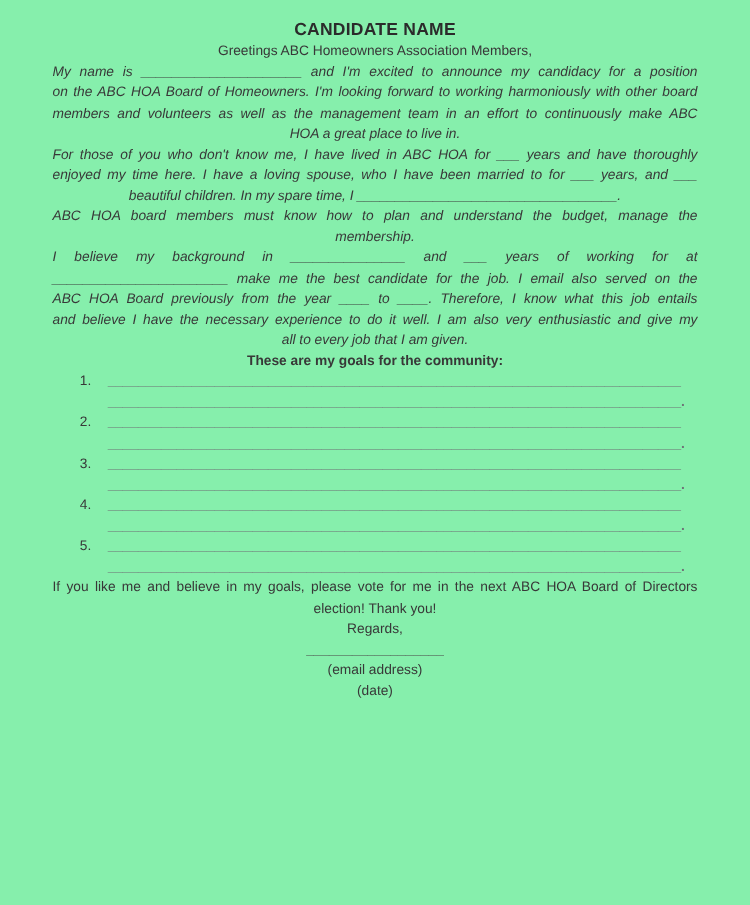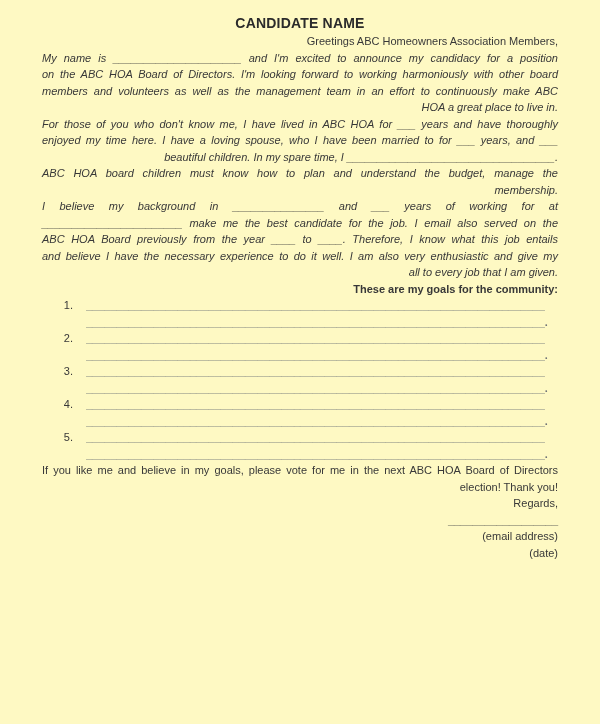--- a/index.html
+++ b/index.html
@@ -1,21 +1,21 @@
 <!DOCTYPE html>
 <html><head>
 <meta charset="utf-8">
 <style>
   html, body { margin: 0; padding: 0; background: #ffffff; }
   .page {
     position: relative;
     width: 600px;
     height: 724px;
     margin: 0 auto;
-    background: #fef9c3;
+    background: #86efac;
     font-family: "Liberation Sans", "DejaVu Sans", sans-serif;
     color: #383838;
     overflow: hidden;
     box-sizing: border-box;
     padding-top: 13px;
   }
   .title {
     text-align: center;
     font-size: 14px;
     font-weight: 700;
@@ -25,21 +25,21 @@
   }
   .content {
     margin: 0 42px;
     font-size: 11px;
     line-height: 16.5px;
   }
   .content div { margin: 0; }
   .greeting { margin-top: 17px; }
   .para { margin-top: 14px; font-style: italic; }
   .jl { text-align: justify; text-align-last: justify; }
-  .ll { text-align: right; }
+  .ll { text-align: center; }
   .goals-intro { margin-top: 14px; font-weight: bold; }
   .goals-list { margin-top: 9px; }
   .goal-row { display: flex; line-height: 16.5px; }
   .goal-num {
     width: 44px;
     padding-right: 13px;
     box-sizing: border-box;
     text-align: right;
     flex: none;
   }
@@ -60,33 +60,33 @@
 <div class="page">
 
   <div class="title">CANDIDATE NAME</div>
 
   <div class="content">
 
     <div class="greeting ll">Greetings ABC Homeowners Association Members,</div>
 
     <div class="para">
       <div class="jl">My name is _____________________ and I'm excited to announce my candidacy for a position</div>
-      <div class="jl">on the ABC HOA Board of Directors. I'm looking forward to working harmoniously with other board</div>
+      <div class="jl">on the ABC HOA Board of Homeowners. I'm looking forward to working harmoniously with other board</div>
       <div class="jl">members and volunteers as well as the management team in an effort to continuously make ABC</div>
       <div class="ll">HOA a great place to live in.</div>
     </div>
 
     <div class="para">
       <div class="jl">For those of you who don't know me, I have lived in ABC HOA for ___ years and have thoroughly</div>
       <div class="jl">enjoyed my time here. I have a loving spouse, who I have been married to for ___ years, and ___</div>
       <div class="ll">beautiful children. In my spare time, I __________________________________.</div>
     </div>
 
     <div class="para">
-      <div class="jl">ABC HOA board children must know how to plan and understand the budget, manage the</div>
+      <div class="jl">ABC HOA board members must know how to plan and understand the budget, manage the</div>
       <div class="ll">membership.</div>
     </div>
 
     <div class="para">
       <div class="jl">I believe my background in _______________ and ___ years of working for at</div>
       <div class="jl">_______________________ make me the best candidate for the job. I email also served on the</div>
       <div class="jl">ABC HOA Board previously from the year ____ to ____. Therefore, I know what this job entails</div>
       <div class="jl">and believe I have the necessary experience to do it well. I am also very enthusiastic and give my</div>
       <div class="ll">all to every job that I am given.</div>
     </div>

